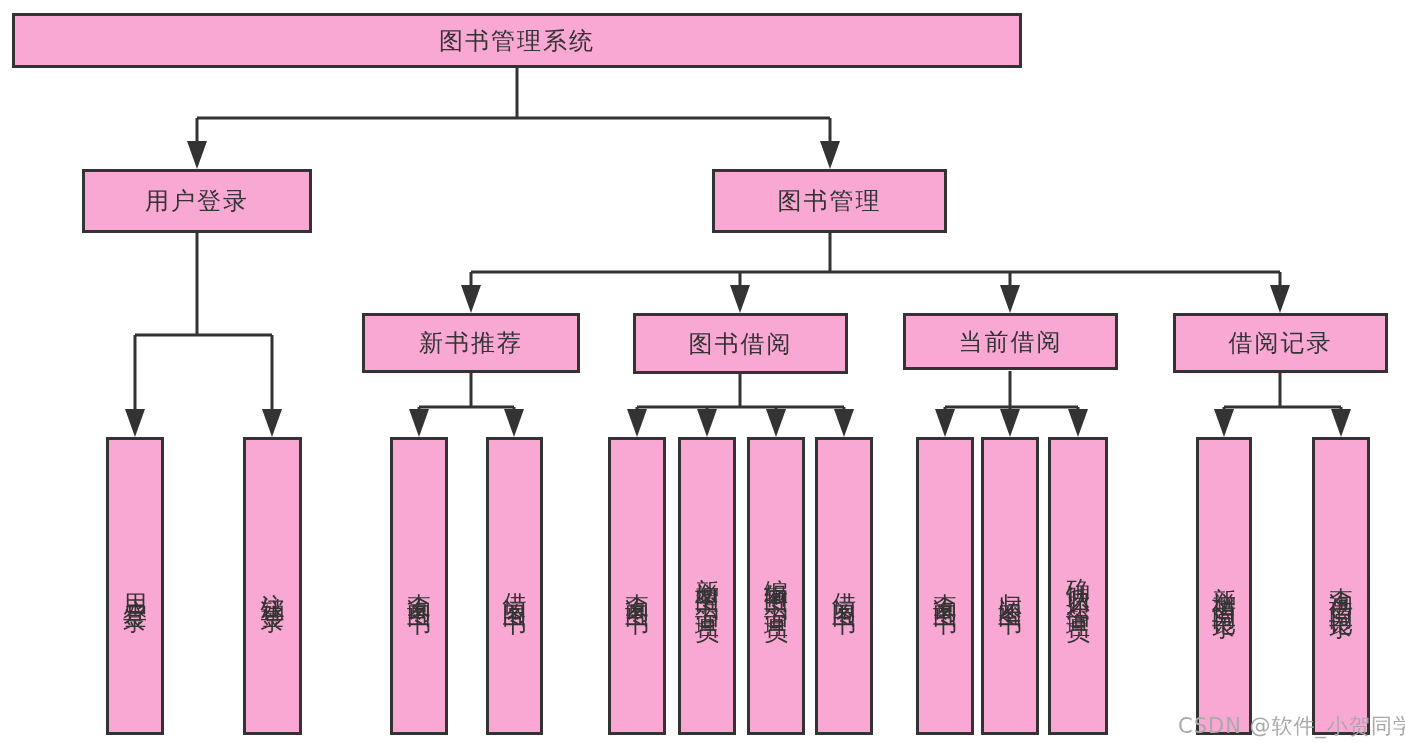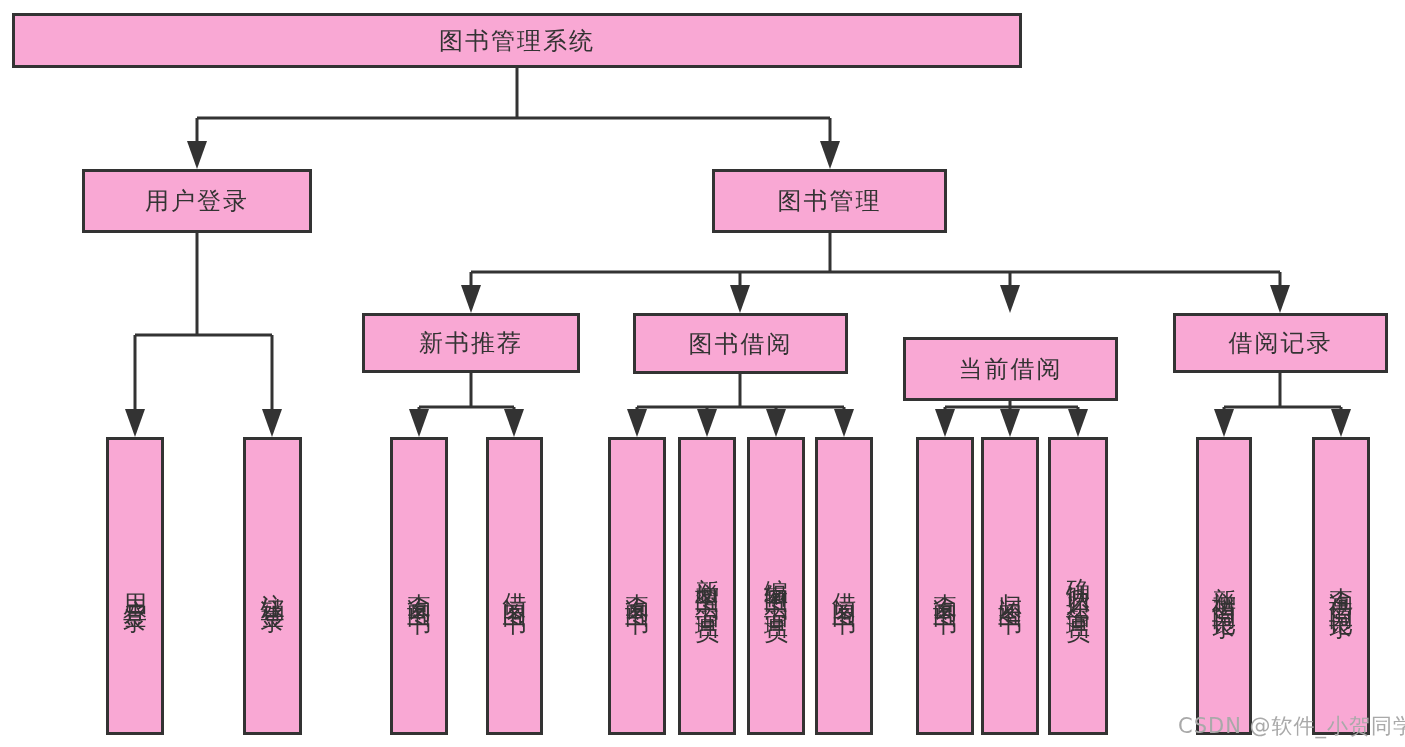--- a/index.html
+++ b/index.html
@@ -28,21 +28,21 @@
   .v-node .vtext{
     writing-mode:vertical-rl;text-orientation:mixed;
     font-size:24px;line-height:1;letter-spacing:6px;
   }
   
   .n-root   {left:12px;  top:13px;  width:1010px;height:55px;}
   .n-login  {left:82px;  top:169px; width:230px; height:64px;}
   .n-mgmt   {left:712px; top:169px; width:235px; height:64px;text-align:right;}
   .n-newbook{left:362px; top:313px; width:218px; height:60px;text-align:right;}
   .n-borrow {left:633px; top:313px; width:215px; height:61px;}
-  .n-current{left:903px; top:313px; width:215px; height:64px;margin-top:24px;}
+  .n-current{left:903px; top:313px; width:215px; height:57px;}
   .n-records{left:1173px;top:313px; width:215px; height:60px;}
   .leaf{top:437px;height:298px;}
   .l-a1{left:106px; width:58px;}
   .l-a2{left:243px; width:59px;}
   .l-b1{left:390px; width:58px;}
   .l-b2{left:486px; width:57px;}
   .l-c1{left:608px; width:58px;}
   .l-c2{left:678px; width:58px;}
   .l-c3{left:747px; width:58px;}
   .l-c4{left:815px; width:58px;}

